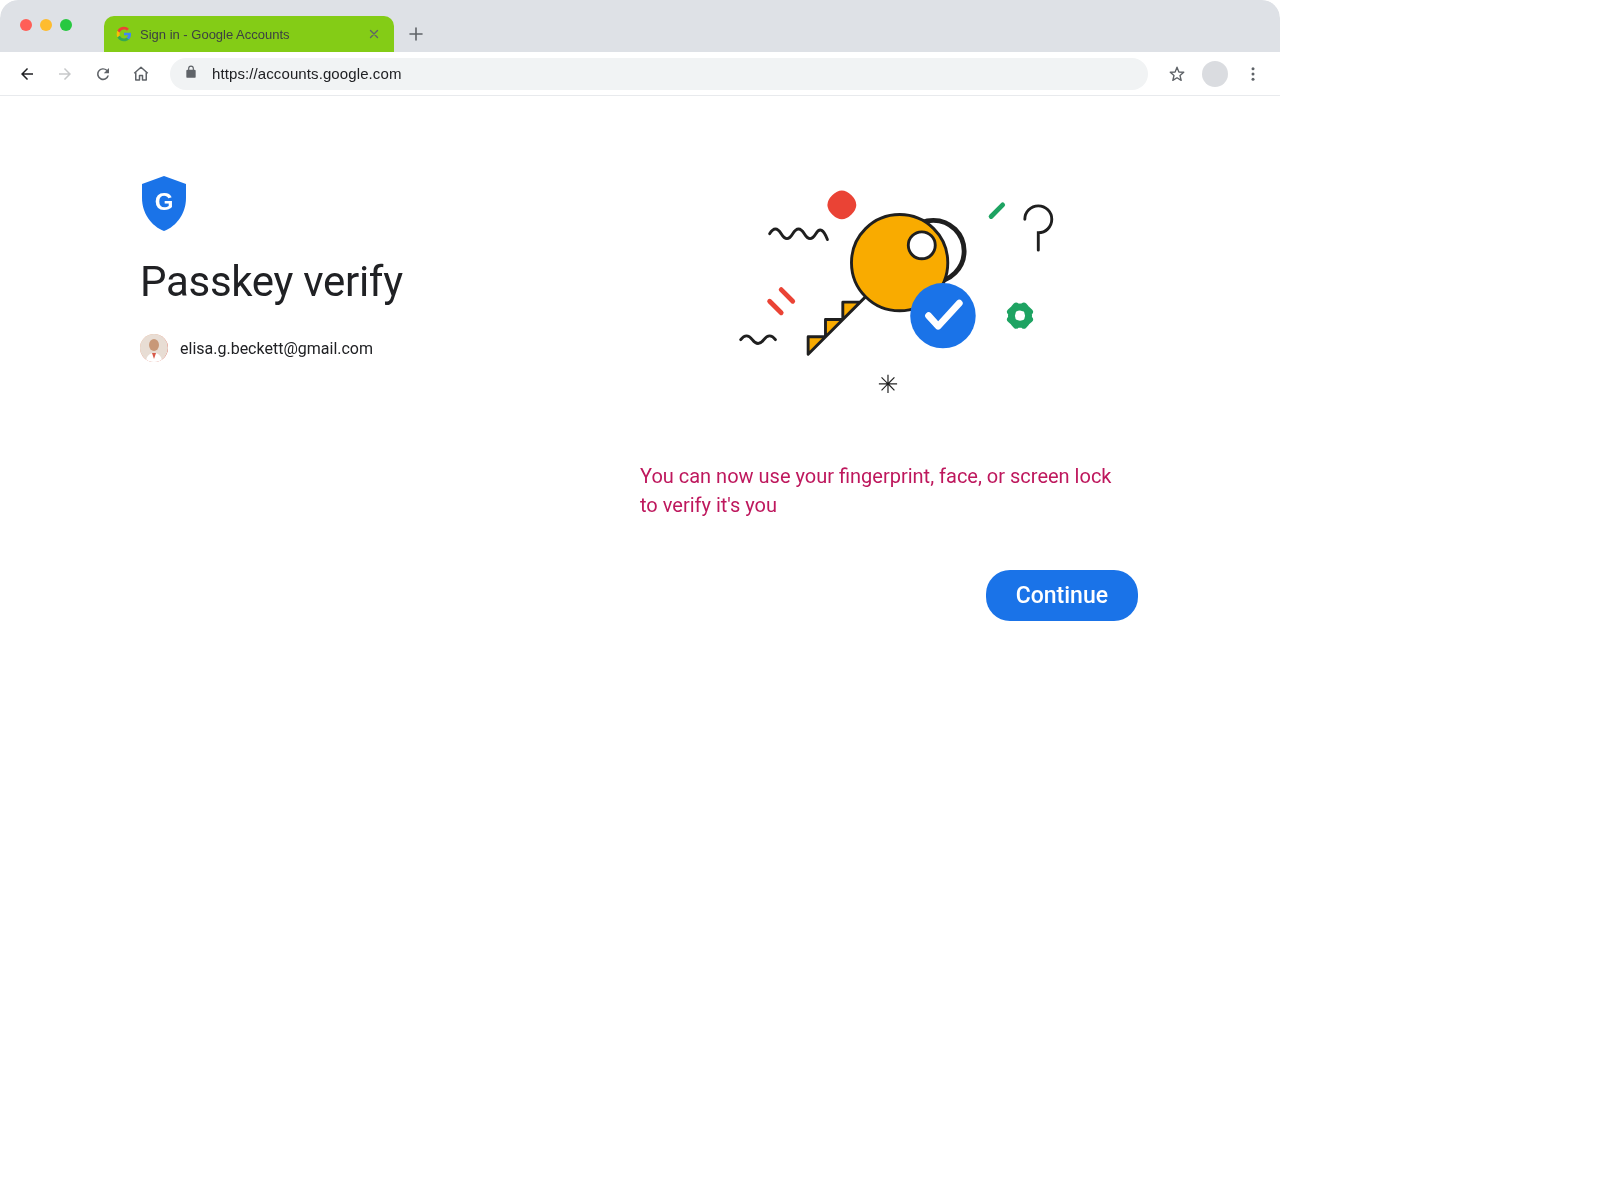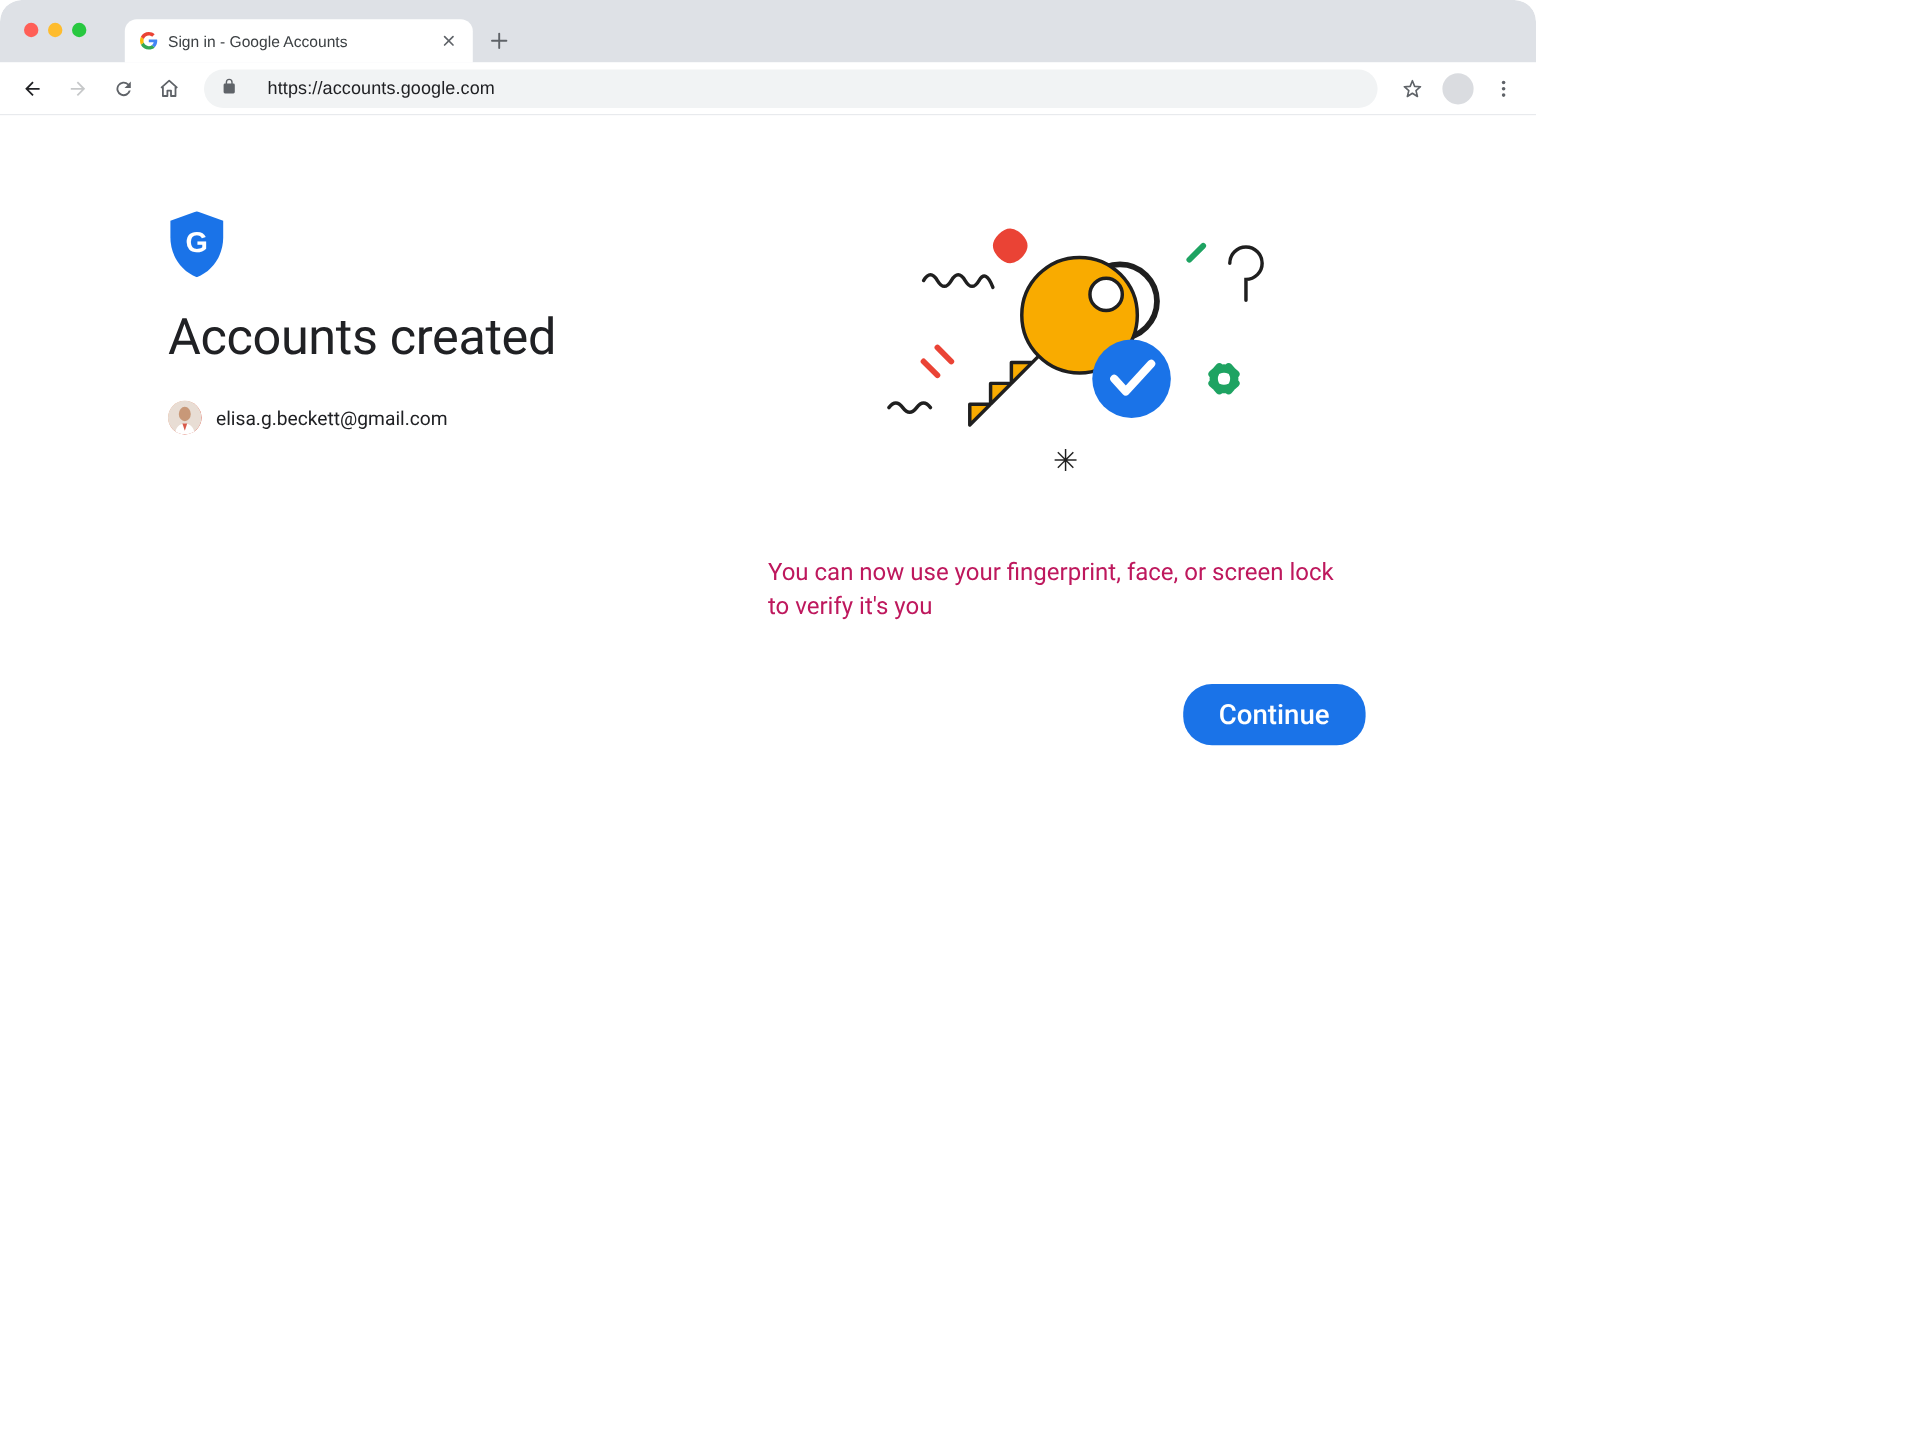--- a/index.html
+++ b/index.html
@@ -25,21 +25,21 @@
       gap: 8px;
       padding-left: 8px;
       padding-bottom: 21px;
       position: absolute;
     }
     .tl { width: 12px; height: 12px; border-radius: 50%; }
     .tl-red { background: #ff5f57; }
     .tl-yellow { background: #febc2e; }
     .tl-green { background: #28c840; }
     .tab {
-      background: #ffffff;
+      background: #84cc16;
       height: 36px;
       display: flex;
       align-items: center;
       padding: 0 12px;
       margin-left: 92px;
       border-radius: 10px 10px 0 0;
       gap: 8px;
       min-width: 290px;
       position: relative;
     }
@@ -60,21 +60,21 @@
     .tb-icon svg { width: 18px; height: 18px; }
     .addr-bar {
       flex: 1;
       height: 32px;
       background: #f1f3f4;
       border-radius: 16px;
       display: flex;
       align-items: center;
       padding: 0 14px;
       margin: 0 8px;
-      gap: 25px;
+      gap: 14px;
     }
     .addr-text { font-size: 15px; color: #202124; font-family: Arial, sans-serif; letter-spacing: 0.1px;}
     .avatar-circle { width: 26px; height: 26px; border-radius: 50%; background: #dadce0; }
     
     .content {
       display: flex;
       padding: 80px 140px 0 140px;
       gap: 20px;
     }
     .left-col { flex: 0 0 480px; }
@@ -194,21 +194,21 @@
 </div>
 
 <div class="content">
   <div class="left-col">
     <div class="shield-icon">
       <svg viewBox="0 0 48 55">
           <path fill="#1a73e8" d="M24 0L2 8v14c0 15 9 28 22 33 13-5 22-18 22-33V8L24 0z"></path>
           <text x="24" y="34" text-anchor="middle" fill="#fff" font-size="24" font-weight="700" font-family="Arial">G</text>
         </svg>
     </div>
-    <h1 class="headline">Accounts created</h1>
+    <h1 class="headline">Passkey verify</h1>
     <div class="account-row">
       <div class="account-avatar">
         <svg viewBox="0 0 28 28" width="28" height="28">
             <circle cx="14" cy="14" r="14" fill="#e8ddd4"></circle>
             <ellipse cx="14" cy="11" rx="5" ry="6" fill="#c89878"></ellipse>
             <path d="M6 28c0-6 4-9 8-9s8 3 8 9" fill="#fff"></path>
             <path d="M12 19l2 6 2-6" fill="#d85a4a"></path>
           </svg>
       </div>
       <span class="account-email">elisa.g.beckett@gmail.com</span>

